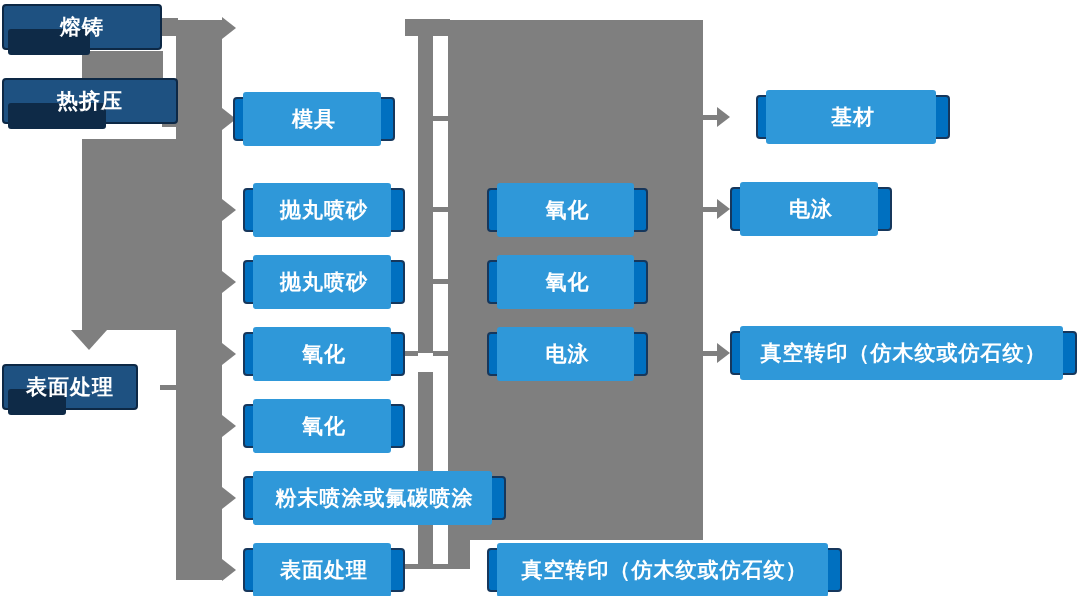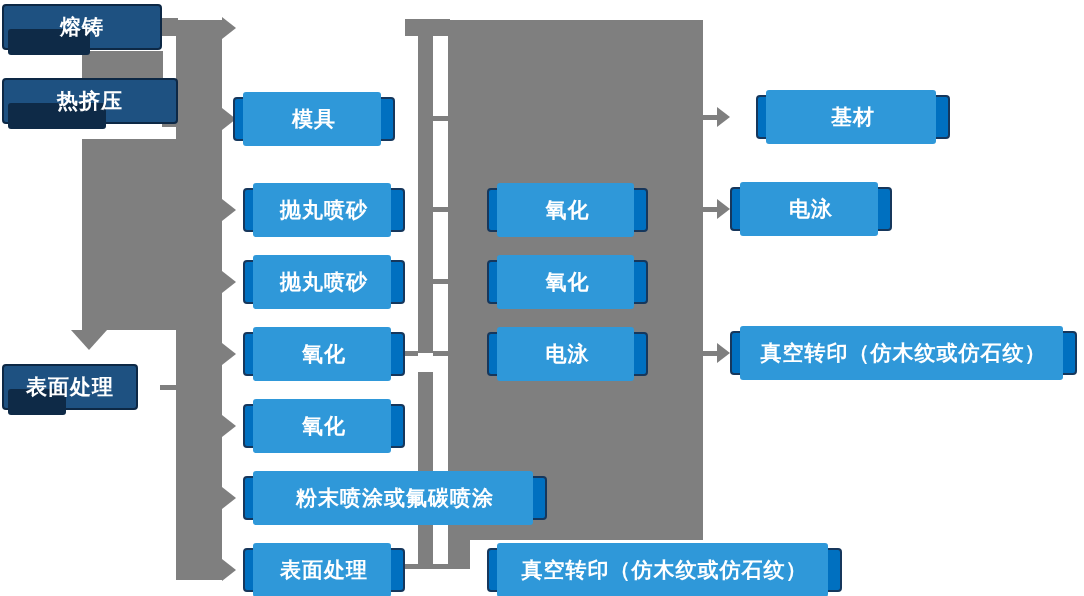--- a/index.html
+++ b/index.html
@@ -82,21 +82,21 @@
 
   <div class="box dark" style="left:2px;top:4px;width:160px;height:46px">熔铸</div>
   <div class="box dark" style="left:2px;top:78px;width:176px;height:46px">热挤压</div>
   <div class="box dark" style="left:2px;top:364px;width:136px;height:46px">表面处理</div>
 
   <div class="box" style="left:233px;top:97px;width:162px;height:44px">模具</div>
   <div class="box" style="left:243px;top:188px;width:162px;height:44px">抛丸喷砂</div>
   <div class="box" style="left:243px;top:260px;width:162px;height:44px">抛丸喷砂</div>
   <div class="box" style="left:243px;top:332px;width:162px;height:44px">氧化</div>
   <div class="box" style="left:243px;top:404px;width:162px;height:44px">氧化</div>
-  <div class="box" style="left:243px;top:476px;width:304px;height:44px">粉末喷涂或氟碳喷涂</div>
+  <div class="box" style="left:243px;top:476px;width:263px;height:44px">粉末喷涂或氟碳喷涂</div>
   <div class="box" style="left:243px;top:548px;width:162px;height:44px">表面处理</div>
 
   <div class="box" style="left:487px;top:188px;width:161px;height:44px">氧化</div>
   <div class="box" style="left:487px;top:260px;width:161px;height:44px">氧化</div>
   <div class="box" style="left:487px;top:332px;width:161px;height:44px">电泳</div>
   <div class="box" style="left:487px;top:548px;width:355px;height:44px">真空转印（仿木纹或仿石纹）</div>
 
   <div class="box" style="left:756px;top:95px;width:194px;height:44px">基材</div>
   <div class="box" style="left:730px;top:187px;width:162px;height:44px">电泳</div>
   <div class="box" style="left:730px;top:331px;width:347px;height:44px">真空转印（仿木纹或仿石纹）</div>

